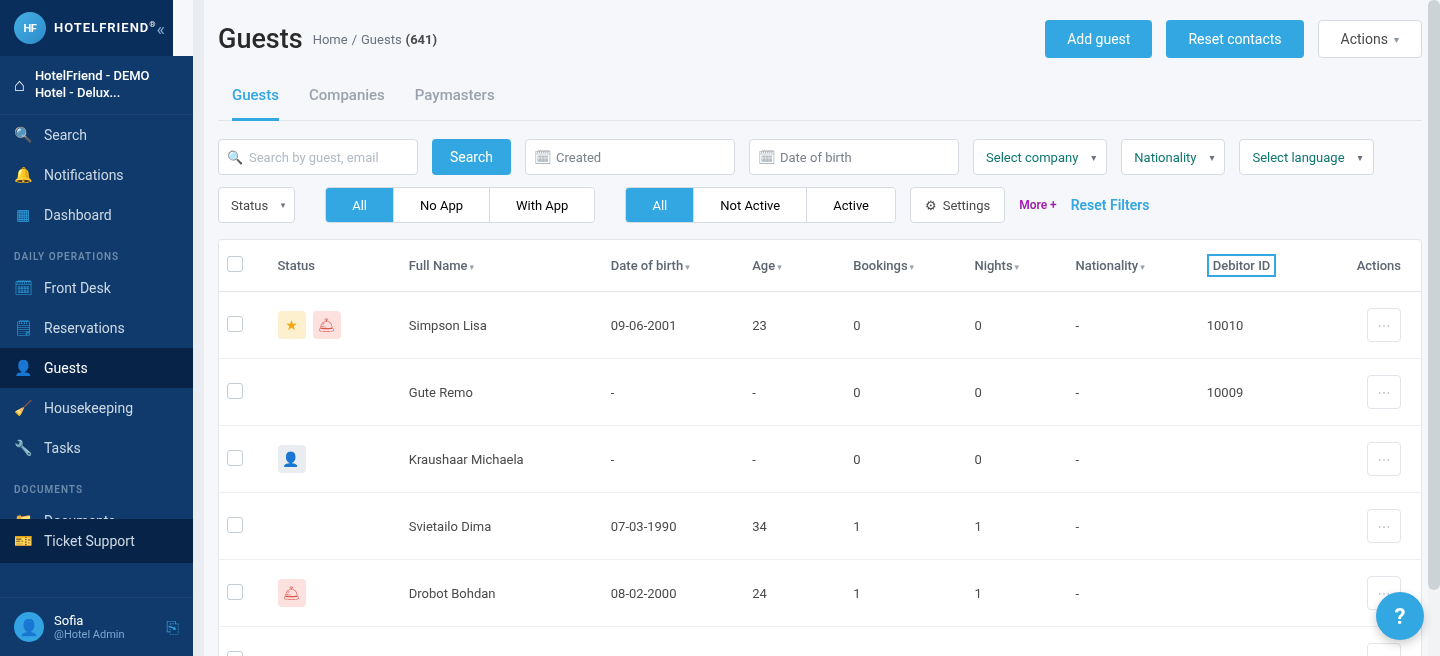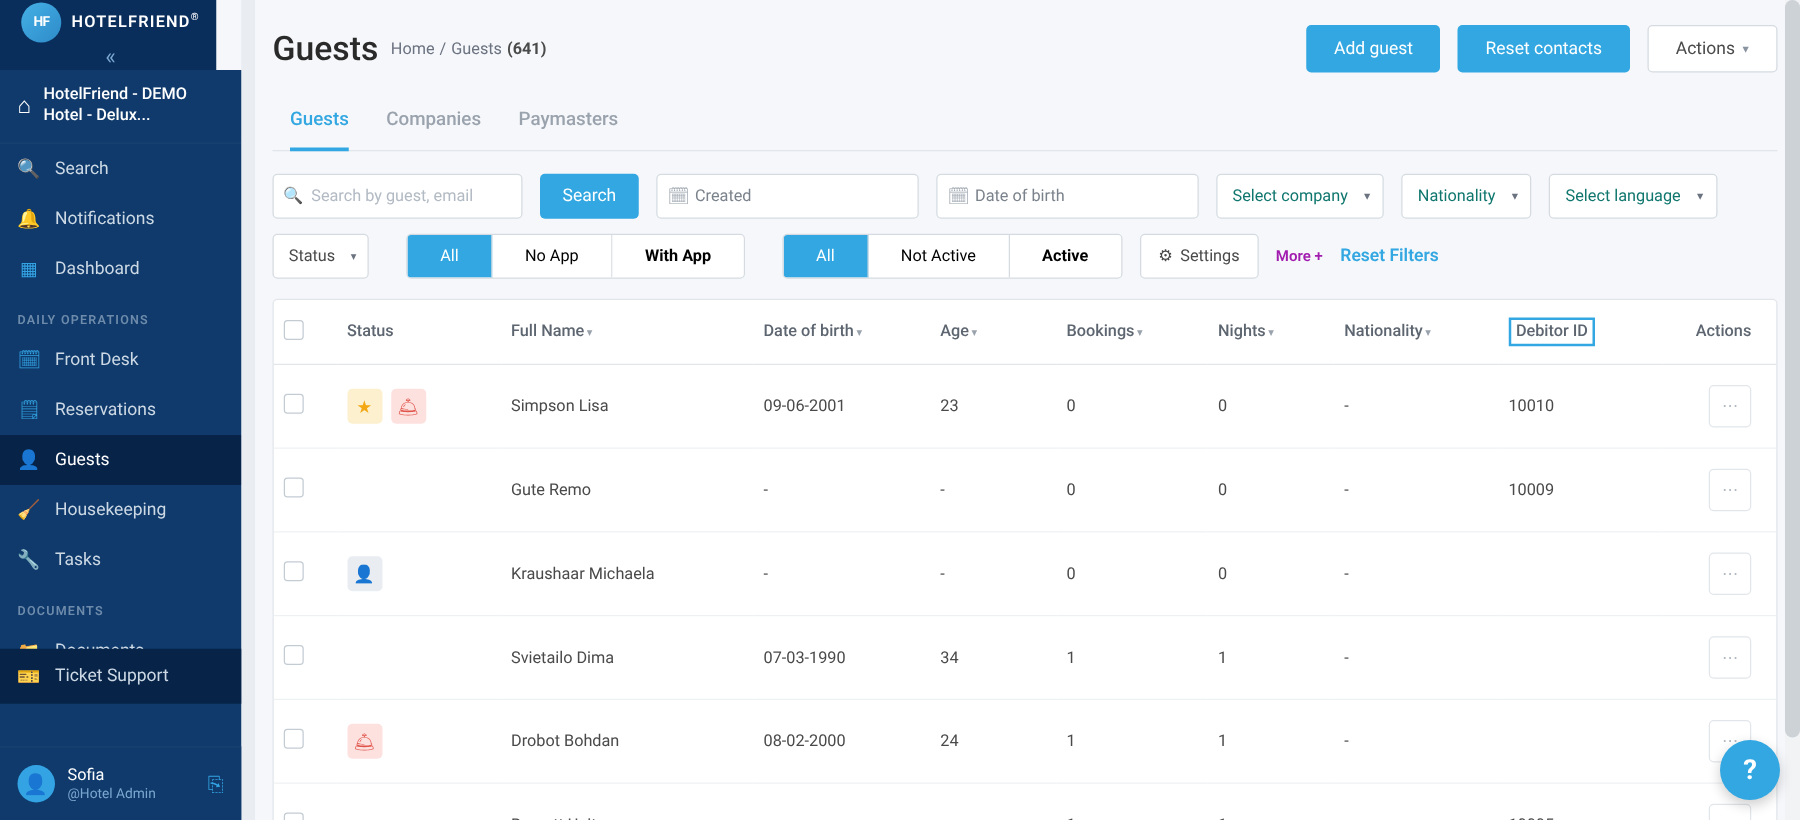--- a/index.html
+++ b/index.html
@@ -1,19 +1,19 @@
 <!DOCTYPE html>
 <html><head>
 <meta charset="utf-8">
 <style>
   * { box-sizing: border-box; margin: 0; padding: 0; font-family: -apple-system, BlinkMacSystemFont, "Segoe UI", Roboto, Arial, sans-serif; }
   body { background: #f5f7fa; width: 1440px; height: 656px; overflow: hidden; position: relative; }
 
   
-  .app-header { position: absolute; top: 0; left: 0; width: 173px; height: 56px; background: #0a2e5c; display: flex; align-items: center; padding: 0 10px 0 14px; flex-direction: column; }
+  .app-header { position: absolute; top: 0; left: 0; width: 173px; height: 56px; background: #0a2e5c; display: flex; align-items: center; padding: 0 10px 0 14px; }
   .logo { display: flex; align-items: center; gap: 8px; flex:1; }
   .logo-badge { width: 32px; height: 32px; border-radius: 50%; background: linear-gradient(135deg,#45b0e5,#2d8bc9); display:flex; align-items:center; justify-content:center; color:#fff; font-weight:700; font-size:11px; letter-spacing:-0.5px;}
   .logo-text { color:#fff; font-size:13px; letter-spacing:1px; font-weight:600;}
   .collapse-btn { color:#7aa8d0; font-size:18px; cursor:pointer; }
 
   
   .sidebar { position:absolute; top:56px; left:0; width:193px; bottom:0; background:#0f3a6b; overflow-y:auto; }
   .hotel-select { padding:12px 14px; display:flex; align-items:center; gap:10px; border-bottom:1px solid rgba(255,255,255,0.05); }
   .hotel-icon { color:#fff; font-size:18px; }
   .hotel-name { color:#fff; font-size:13px; font-weight:500; line-height:1.3; }
@@ -62,21 +62,21 @@
   .date-field input { padding-left:30px; width:100%; height:36px; border:1px solid #d5dbe1; border-radius:4px; font-size:13px; color:#4a4a4a;}
   .date-field input::placeholder{color:#7a828b;}
   .dd { height:36px; border:1px solid #d5dbe1; border-radius:4px; background:#fff; padding:0 28px 0 12px; font-size:13px; color:#0f766e; cursor:pointer; display:flex; align-items:center; position:relative;}
   .dd::after { content:"▾"; position:absolute; right:10px; color:#6b7280; font-size:10px;}
 
   .filter-row2 { display:flex; gap:14px; margin-top:12px; align-items:center;}
   .status-dd { height:36px; border:1px solid #d5dbe1; border-radius:4px; background:#fff; padding:0 26px 0 12px; font-size:13px; color:#4a4a4a; position:relative; display:flex; align-items:center;}
   .status-dd::after { content:"▾"; position:absolute; right:9px; color:#6b7280; font-size:9px;}
   .seg { display:flex; border:1px solid #d5dbe1; border-radius:4px; overflow:hidden;margin-left:16px;}
   .seg-btn { padding:0 26px; height:34px; display:flex; align-items:center; font-size:13px; color:#000000; background:#fff; cursor:pointer; border-right:1px solid #d5dbe1;}
-  .seg-btn:last-child { border-right:none;font-weight:bold;}
+  .seg-btn:last-child { border-right:none;}
   .seg-btn.active { background:#32a7e1; color:#fff;}
   .settings-btn { height:36px; border:1px solid #d5dbe1; border-radius:4px; background:#fff; padding:0 14px; display:flex; align-items:center; gap:6px; font-size:13px; color:#4a4a4a; cursor:pointer;}
   .more-link { font-size:12px; color:#a21caf; font-weight:600; cursor:pointer;}
   .reset-link { font-size:14px; color:#32a7e1; font-weight:600; cursor:pointer;}
 
   
   .table-wrap { margin-top:16px; background:#fff; border:1px solid #e2e6ea; border-radius:4px;}
   table { width:100%; border-collapse:collapse; table-layout:fixed;}
   thead th { text-align:left; font-size:13px; color:#5d6670; font-weight:500; padding:14px 8px; border-bottom:1px solid #e2e6ea; white-space:nowrap;}
   thead th .sort { font-size:9px; color:#9aa3ad; margin-left:2px;}

